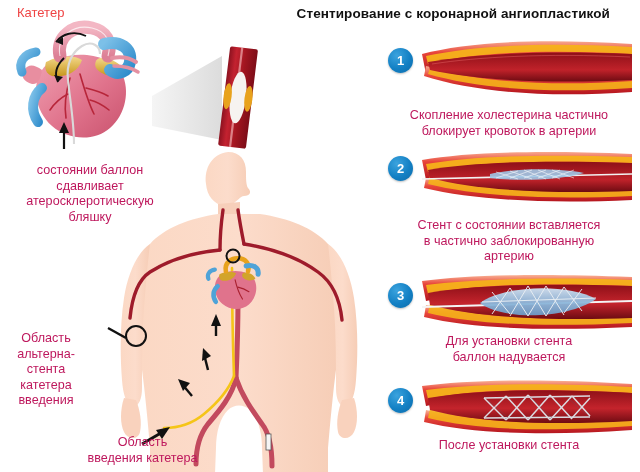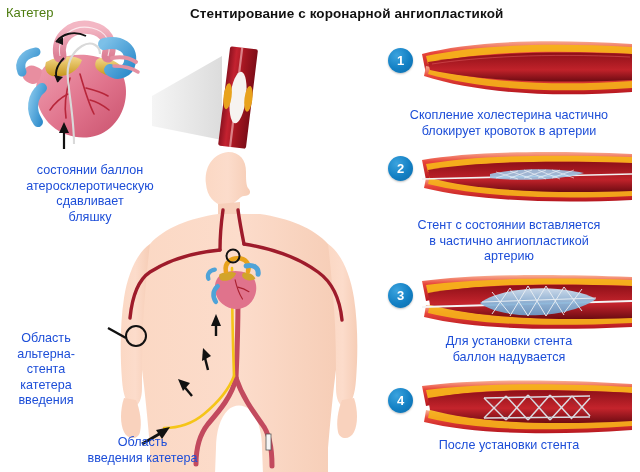--- a/index.html
+++ b/index.html
@@ -4,27 +4,27 @@
 <style>
   html,body{margin:0;padding:0;}
   body{
     width:640px;height:472px;background:#ffffff;overflow:hidden;position:relative;
     font-family:"Liberation Sans",sans-serif;color:#1a1a1a;
   }
   #stage{position:absolute;left:0;top:0;width:640px;height:472px;}
 
   
   .title{
-    position:absolute;left:190px;top:6px;width:420px;text-align:left;
+    position:absolute;left:190px;top:6px;width:420px;text-align:right;
     font-size:13.5px;font-weight:bold;letter-spacing:.1px;color:#111;
   }
 
   
-  .cap{position:absolute;text-align:center;font-size:12.6px;line-height:15.5px;color:#1d4ed8;}
-  .lbl{position:absolute;font-size:12.2px;line-height:14.4px;color:#4d7c0f;}
+  .cap{position:absolute;text-align:center;font-size:12.6px;line-height:15.5px;color:#be185d;}
+  .lbl{position:absolute;font-size:12.2px;line-height:14.4px;color:#ef4444;margin-left:11px;}
 
   
   .badge{
     position:absolute;width:25px;height:25px;border-radius:50%;
     background:radial-gradient(circle at 35% 30%,#3ba3de 0%,#1380c4 55%,#0d6aa8 100%);
     color:#fff;font-size:13px;font-weight:bold;line-height:25px;text-align:center;
     box-shadow:0 1px 2px rgba(0,0,0,.25);
   }
 
   
@@ -129,22 +129,22 @@
         <rect x="85" y="0" width="2.2" height="100" fill="#ffd6d6" opacity=".55"></rect>
         <ellipse cx="88" cy="50" rx="8" ry="26" fill="#f6f3f0"></ellipse>
         <ellipse cx="77.5" cy="50" rx="4" ry="13" fill="#e8a21c"></ellipse>
         <ellipse cx="98.5" cy="50" rx="4" ry="13" fill="#e8a21c"></ellipse>
       </g>
     </svg>
   </div>
 
   <div class="cap" style="left:2px;top:163px;width:176px;">
     <div>состоянии баллон</div>
+    <div>сдавливает</div>
     <div>атеросклеротическую</div>
-    <div>сдавливает</div>
     <div>бляшку</div>
   </div>
 
   <div class="bodywrap">
     <svg width="272" height="326" viewBox="0 0 272 326">
       <defs>
         <linearGradient id="sk" x1="0" y1="0" x2="1" y2="0">
           <stop offset="0%" stop-color="#fbd8c4"></stop>
             <stop offset="50%" stop-color="#fcdccb"></stop>
           <stop offset="100%" stop-color="#f6cdb6"></stop>
@@ -305,21 +305,21 @@
         <path d="M100 25 L78 32"></path>
           <path d="M114 24 L92 32"></path>
           <path d="M128 24 L106 32"></path>
         <path d="M142 24 L120 32"></path>
           <path d="M156 24 L134 32"></path>
       </g>
     </svg>
   </div>
   <div class="cap" style="left:378px;top:218px;width:262px;">
     <div>Стент с состоянии вставляется</div>
-    <div>в частично ангиопластикой</div>
+    <div>в частично заблокированную</div>
     <div>артерию</div>
   </div>
 
   <div class="badge" style="left:388px;top:283px;">3</div>
   <div class="panel" style="top:271px;">
     <svg width="218" height="64" viewBox="0 0 218 64">
       <defs>
         <linearGradient id="w3" x1="0" y1="0" x2="0" y2="1">
           <stop offset="0%" stop-color="#f9b496"></stop>
             <stop offset="35%" stop-color="#e8453a"></stop>

